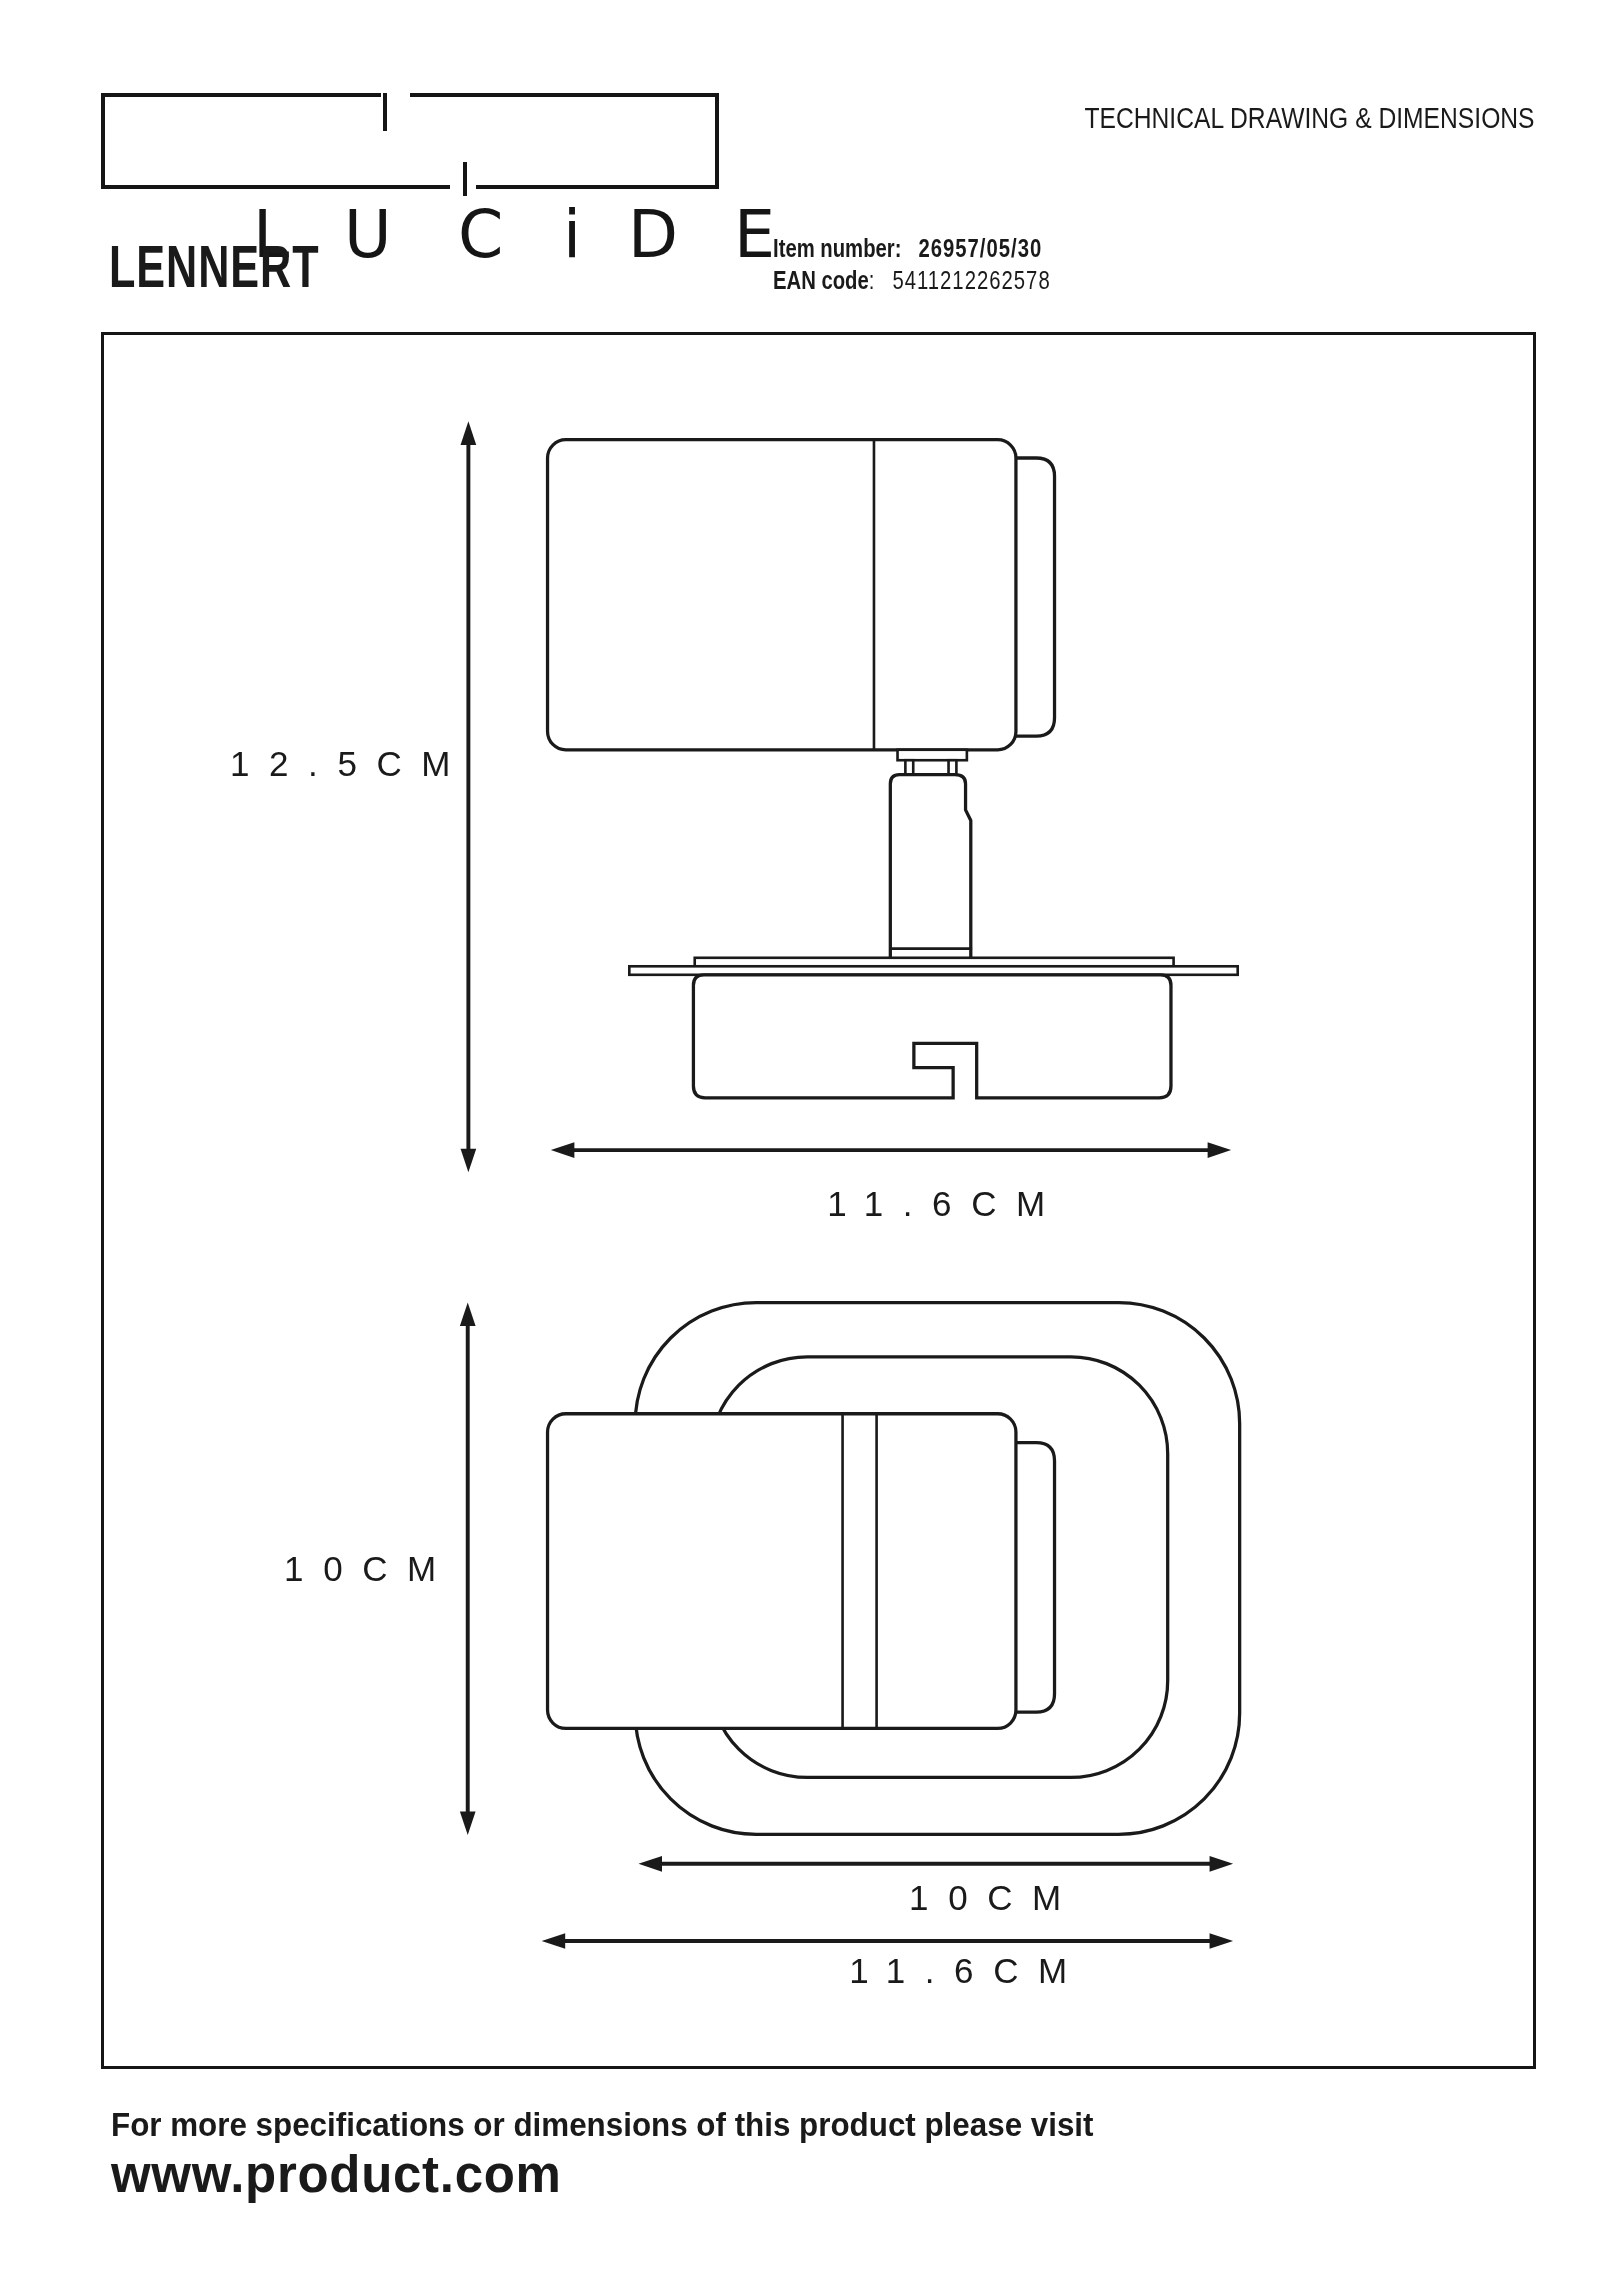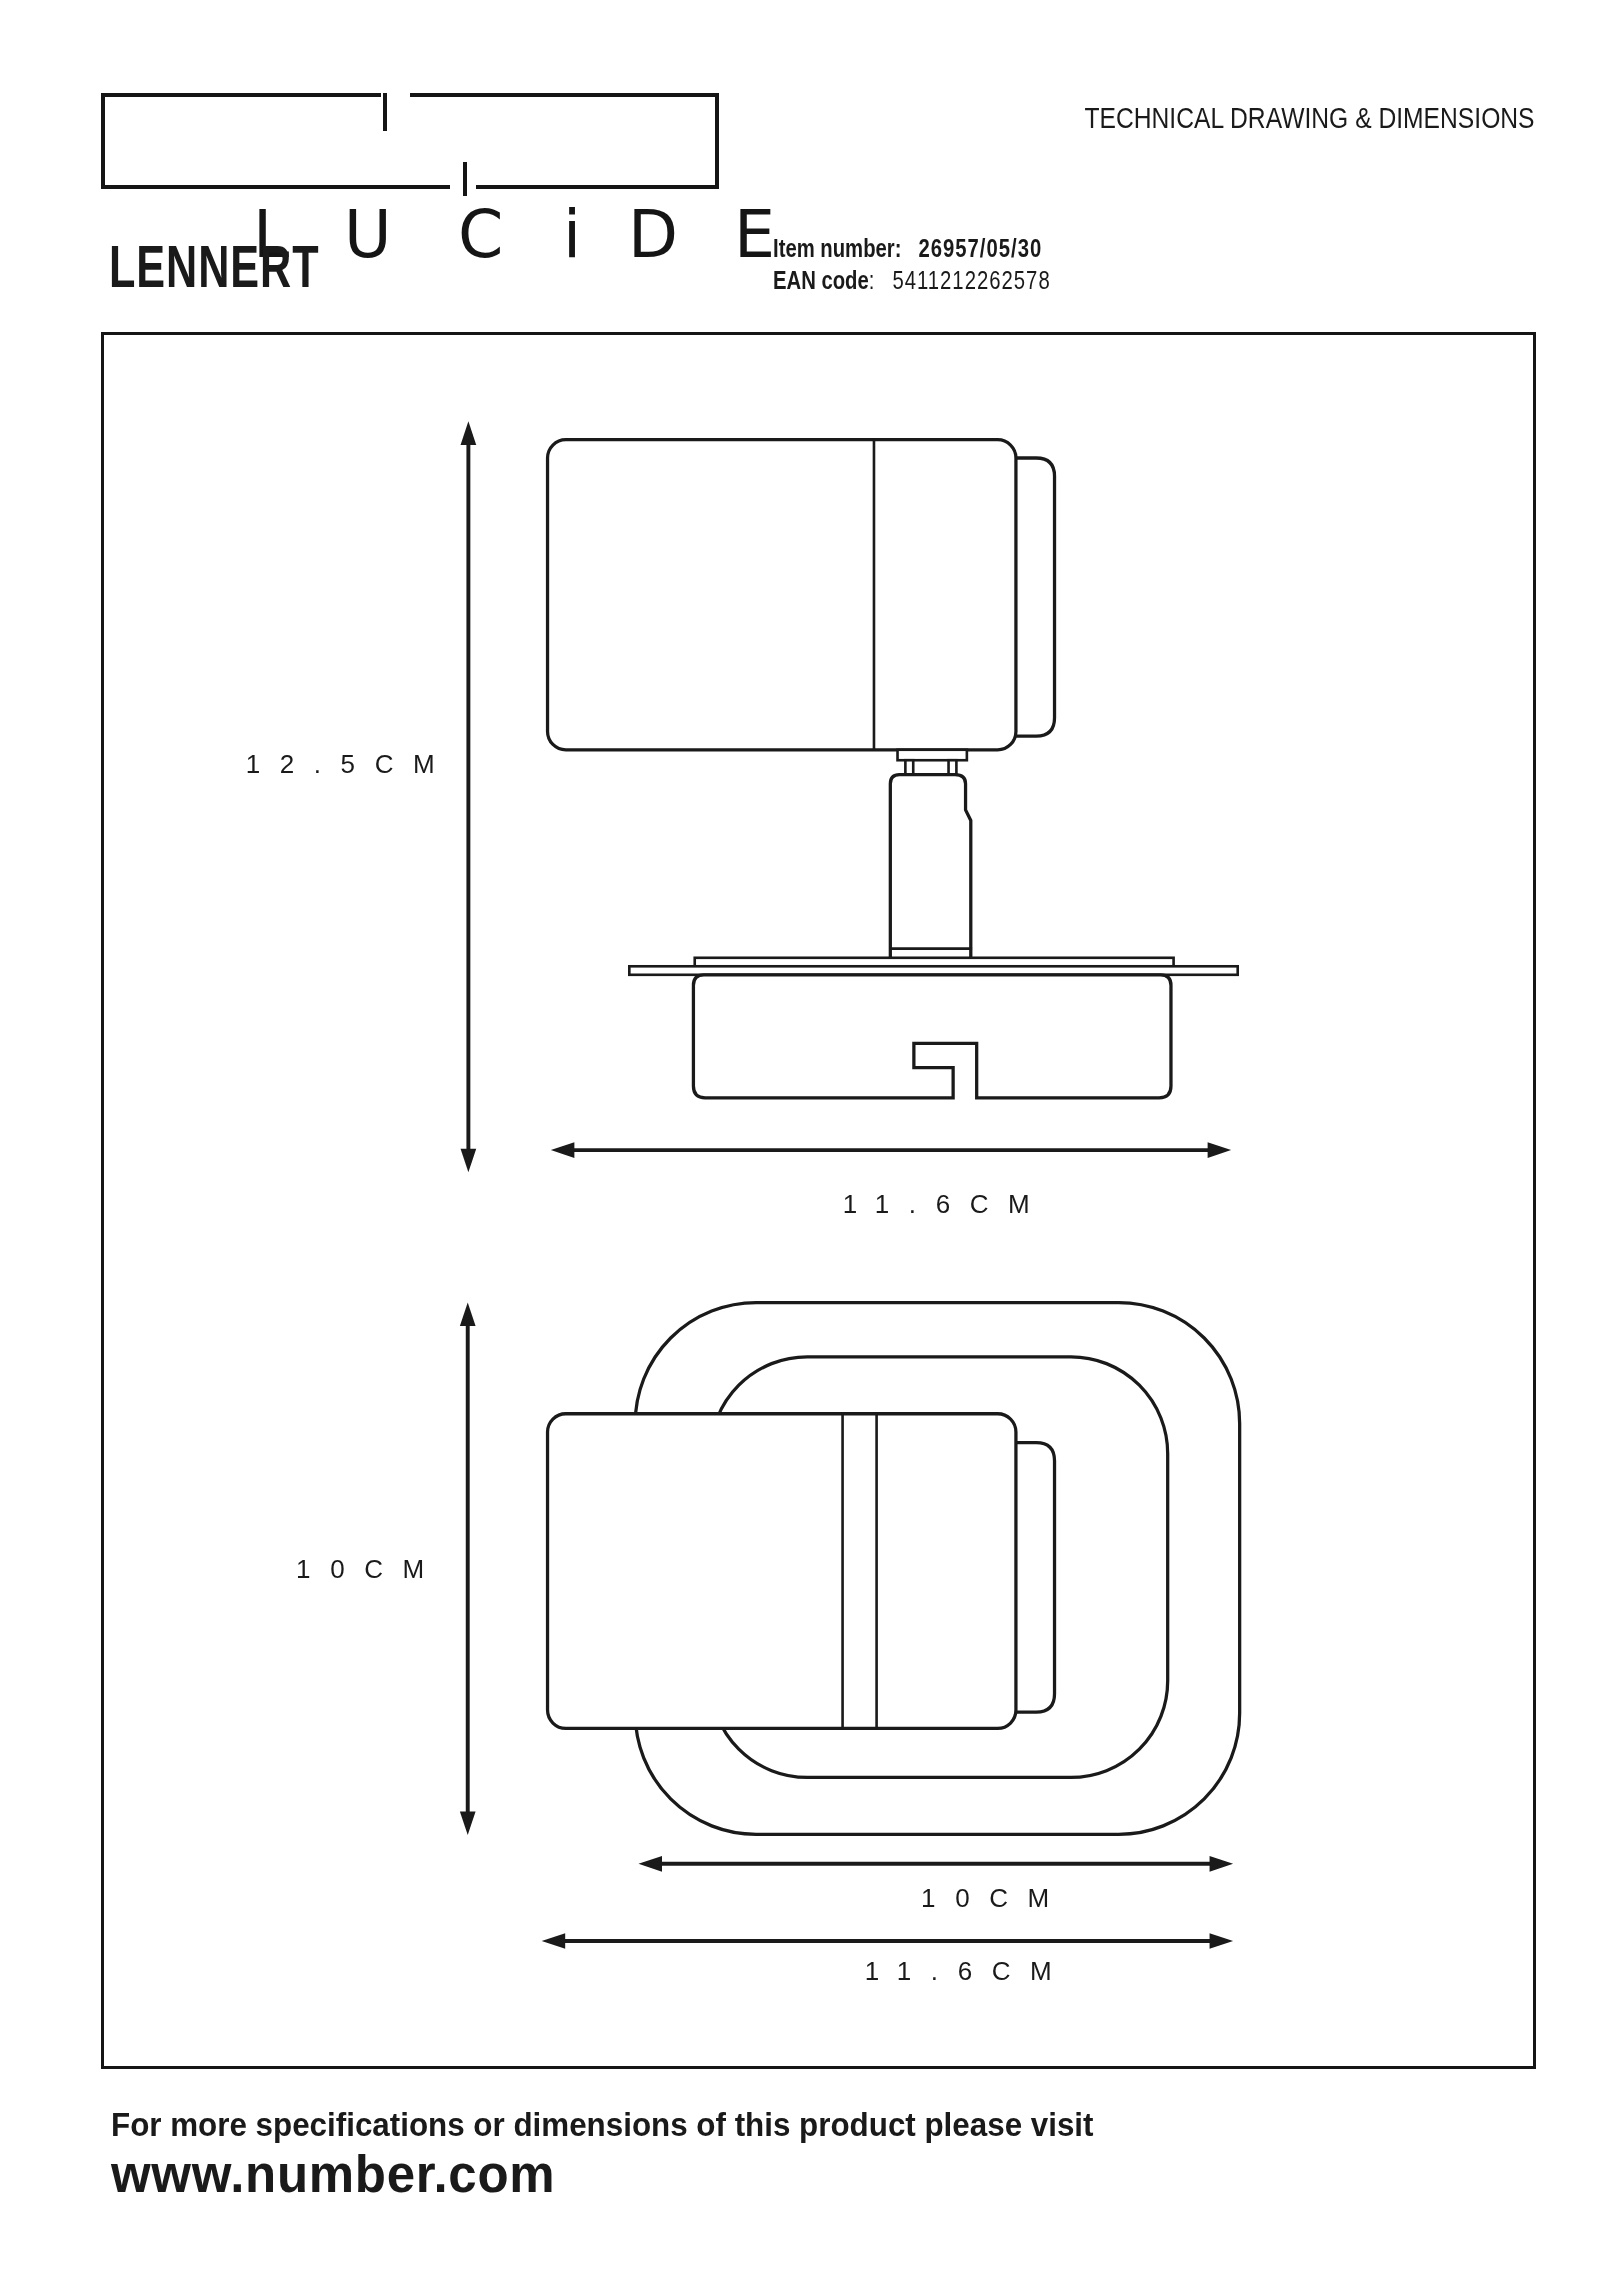--- a/index.html
+++ b/index.html
@@ -56,21 +56,21 @@
   #frame-box{
     left:101px;top:332px;width:1435px;height:1737px;
     border:3.9px solid #151515;box-sizing:border-box;
     background:#ffffff;
   }
   #drawing-svg{left:0;top:0;width:1623px;height:2295px;}
 
   
   .dim-label{
     position:absolute;
-    font-size:26px;line-height:34px;font-weight:400;
+    font-size:35px;line-height:34px;font-weight:400;
     letter-spacing:19.6px;white-space:nowrap;
     transform:translate(-50%,-50%);
     color:#1a1a1a;
   }
 
   
   #footer-note{
     left:111px;top:2106px;
     font-size:33px;font-weight:700;line-height:37px;
     transform:scaleX(0.95);transform-origin:left center;
@@ -178,16 +178,16 @@
     </g>
   </svg>
 
   <div class="dim-label" style="left:350px;top:764px;">12.5CM</div>
   <div class="dim-label" style="left:946px;top:1204px;">11.6CM</div>
   <div class="dim-label" style="left:370px;top:1569px;">10CM</div>
   <div class="dim-label" style="left:995px;top:1898px;">10CM</div>
   <div class="dim-label" style="left:968px;top:1971px;">11.6CM</div>
 
   <div id="footer-note" class="abs">For more specifications or dimensions of this product please visit</div>
-  <div id="footer-site" class="abs">www.number.com</div>
+  <div id="footer-site" class="abs">www.product.com</div>
 
 </div>
 
 
 </body></html>

